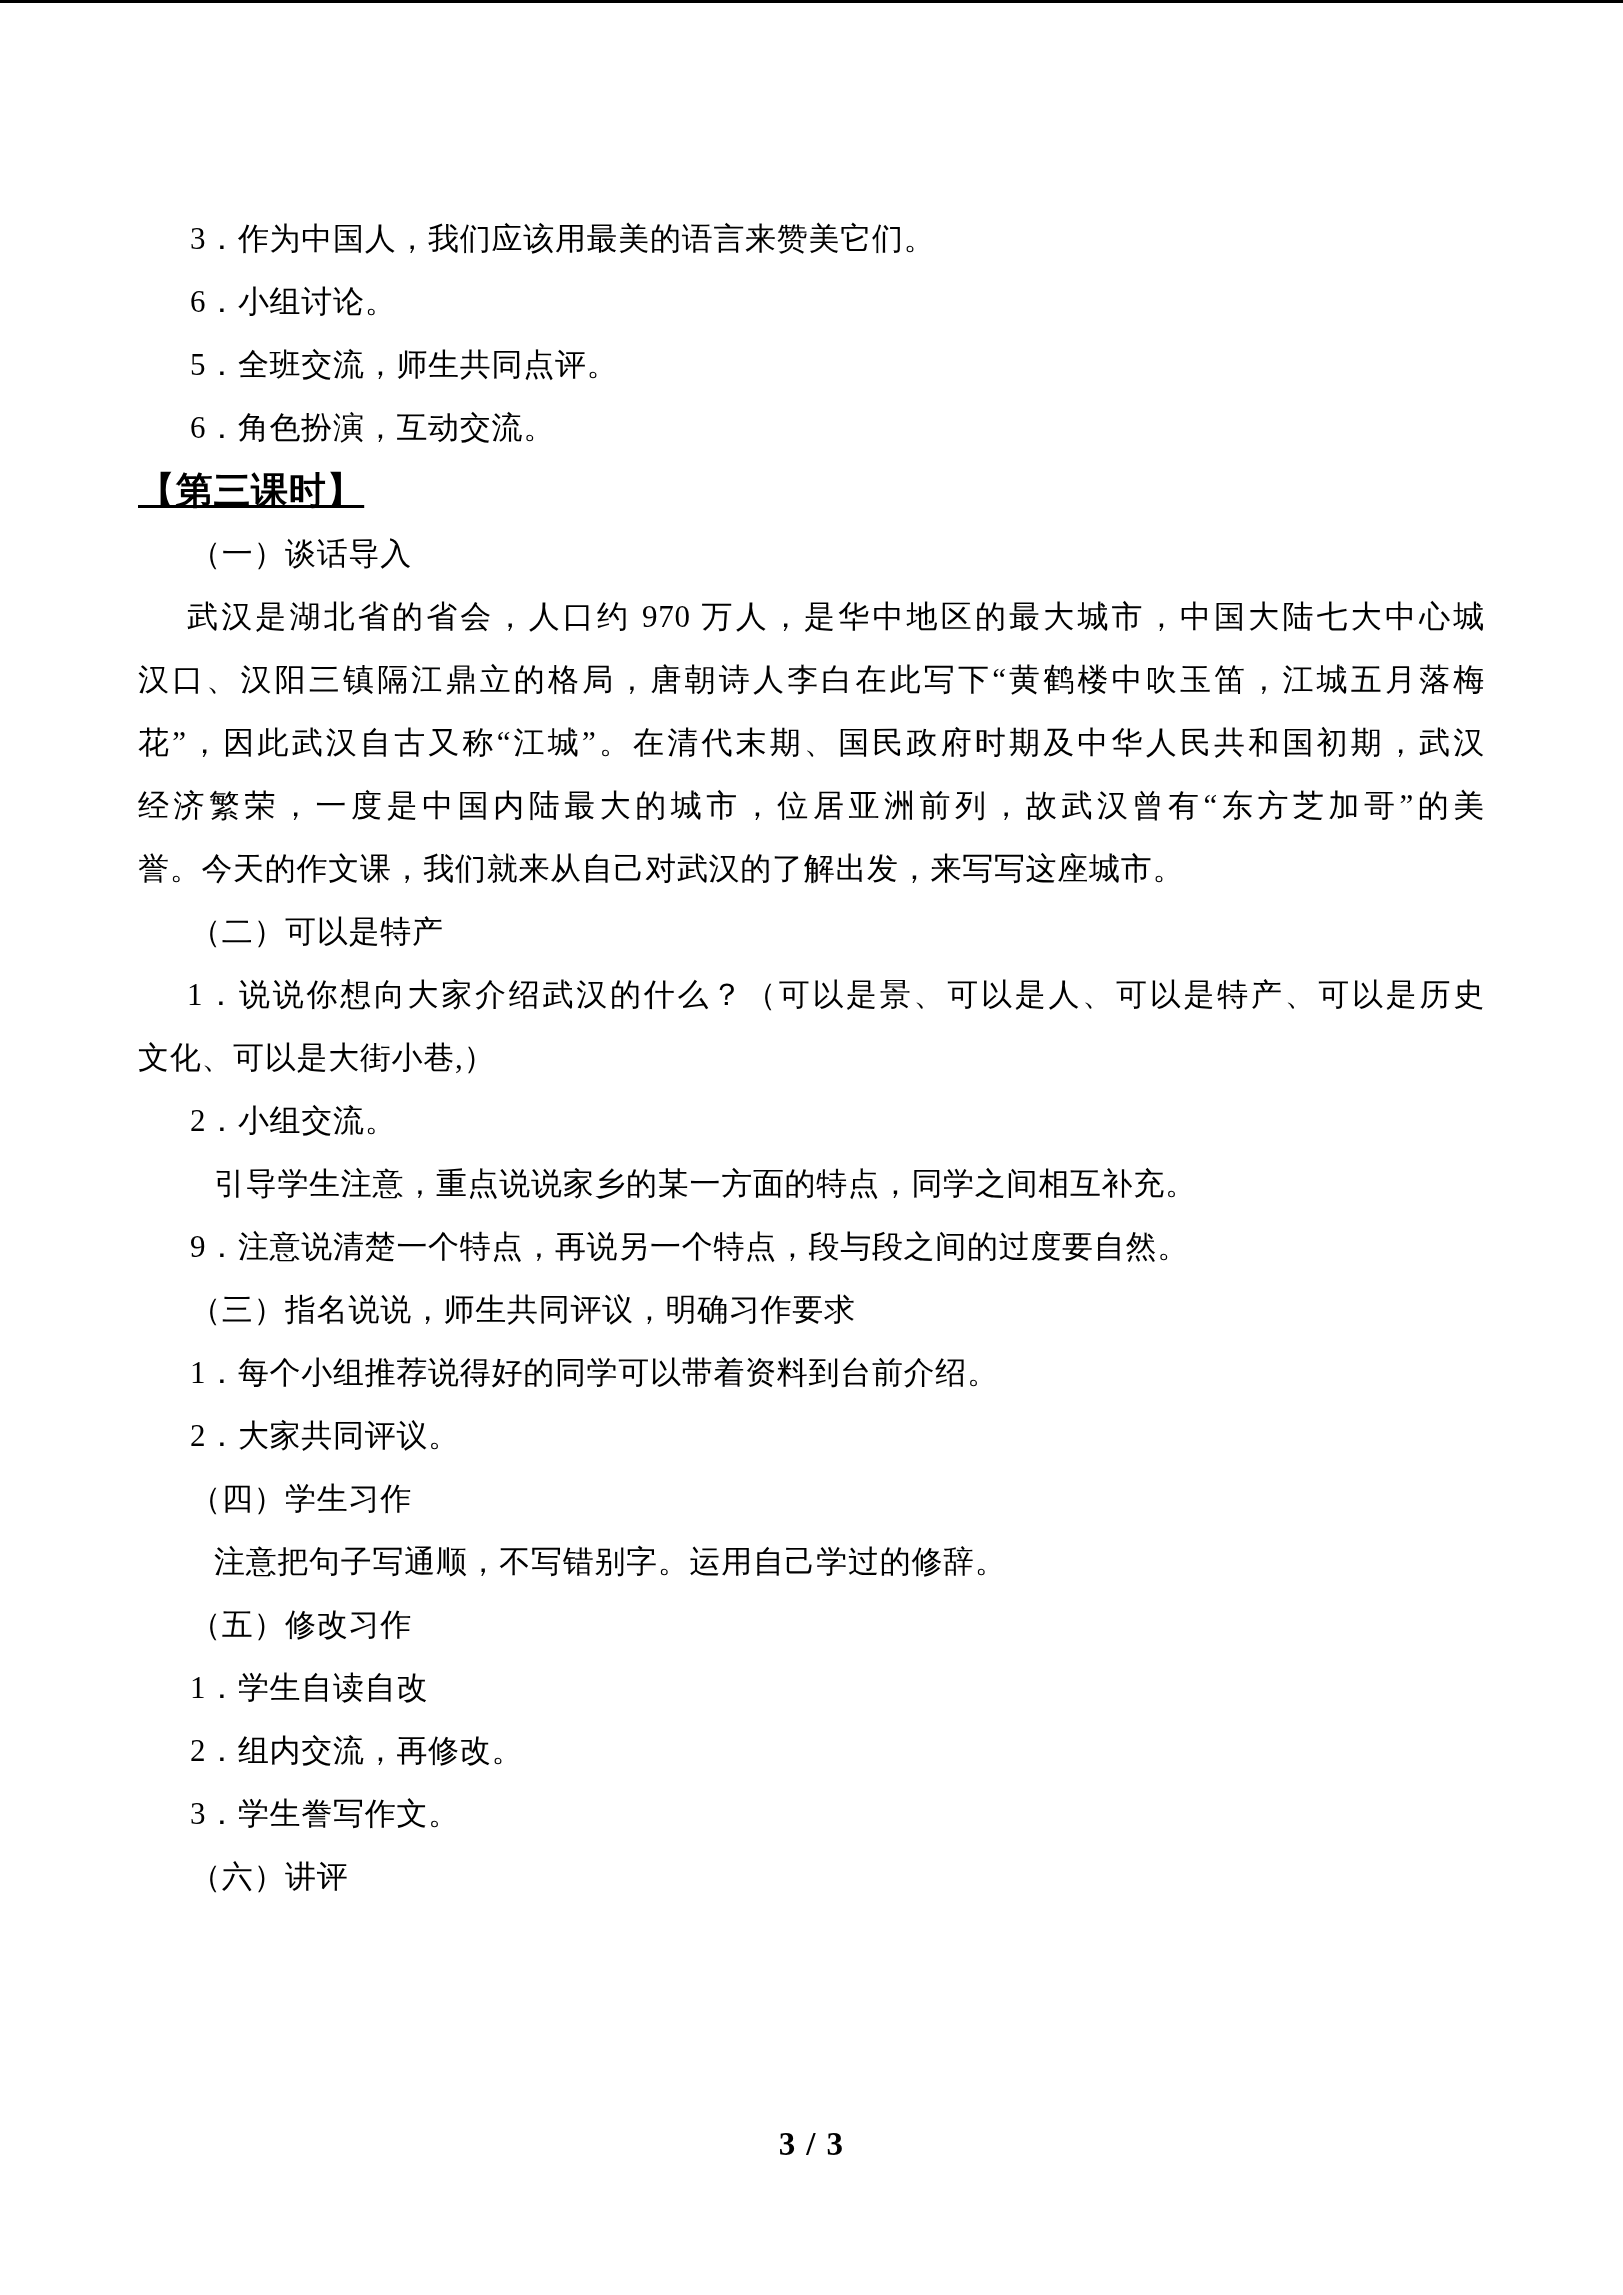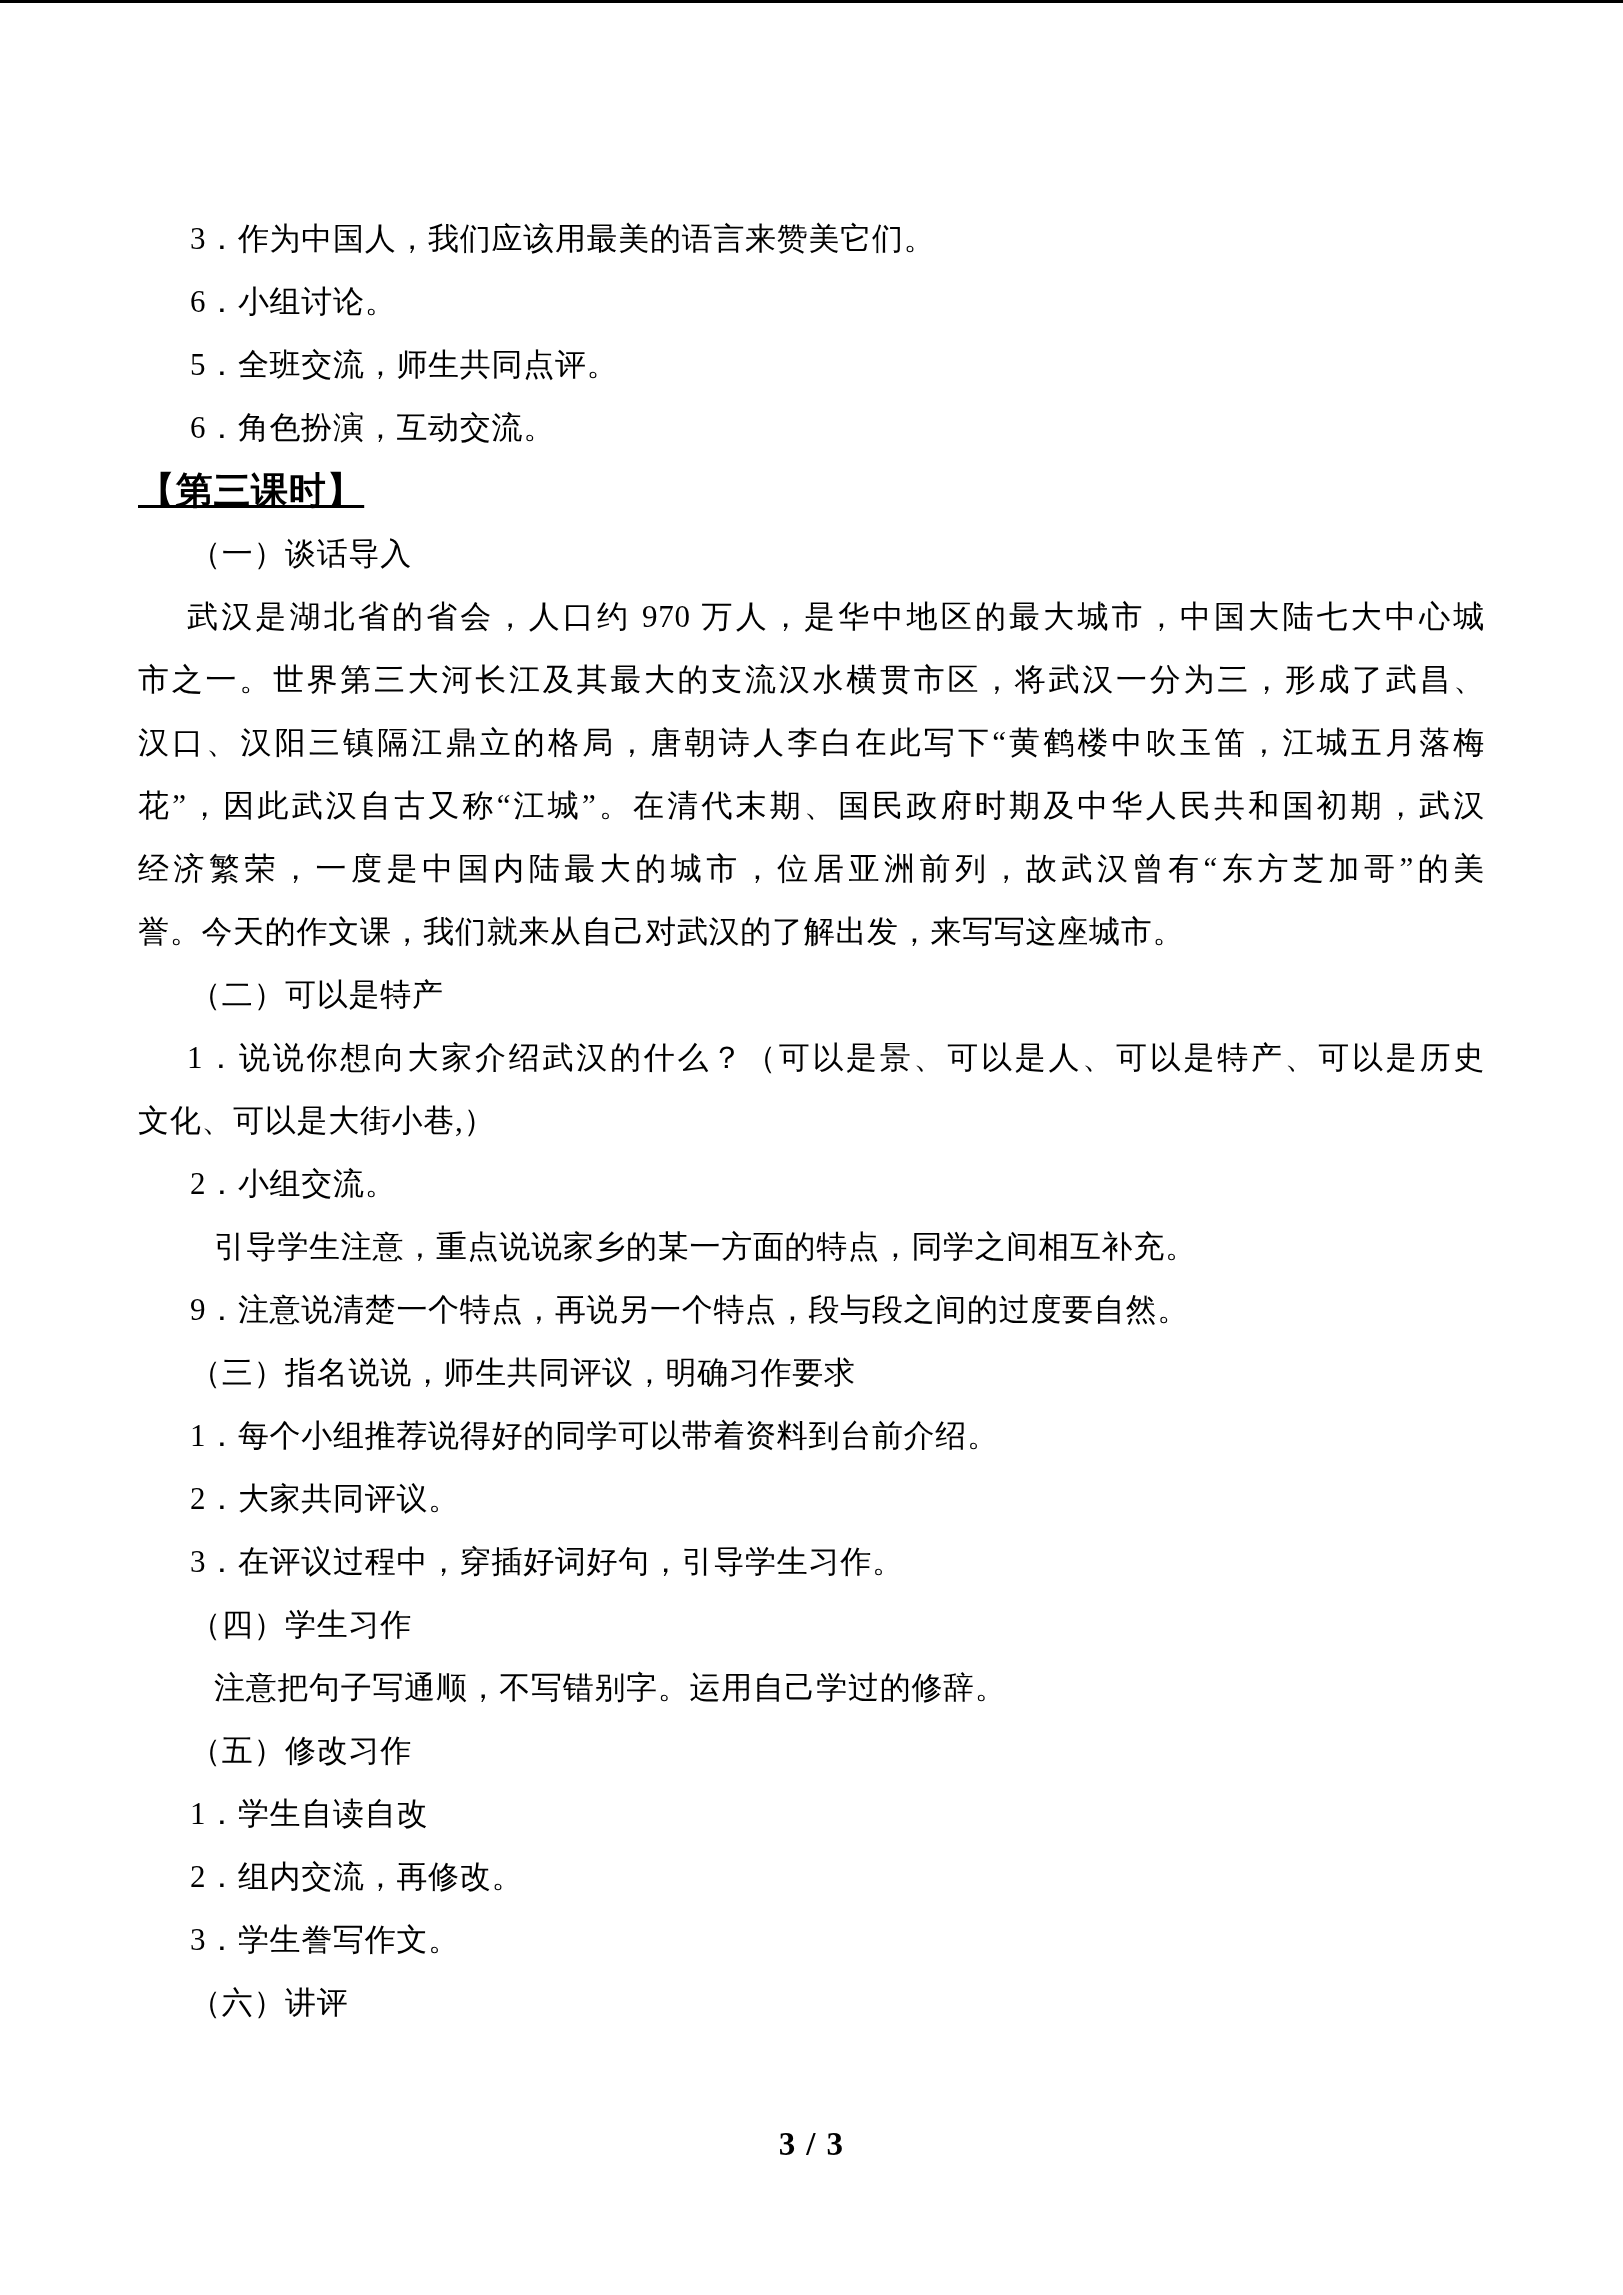--- a/index.html
+++ b/index.html
@@ -71,35 +71,33 @@
   <div class="top-bar"></div>
 
   <div class="doc" id="doc-body">
       <div class="line k-li">3．作为中国人，我们应该用最美的语言来赞美它们。</div>
       <div class="line k-li">6．小组讨论。</div>
       <div class="line k-li">5．全班交流，师生共同点评。</div>
       <div class="line k-li">6．角色扮演，互动交流。</div>
       <div class="line k-h">【第三课时】</div>
       <div class="line k-li">（一）谈话导入</div>
       <div class="line k-lifill">武汉是湖北省的省会，人口约 970 万人，是华中地区的最大城市，中国大陆七大中心城</div>
-      <div class="line k-fill">市之一。世界第三大河长江及其最大的支流汉水横贯市区，将武汉一分为三，形成了武昌、</div>
       <div class="line k-fill">汉口、汉阳三镇隔江鼎立的格局，唐朝诗人李白在此写下“黄鹤楼中吹玉笛，江城五月落梅</div>
       <div class="line k-fill">花”，因此武汉自古又称“江城”。在清代末期、国民政府时期及中华人民共和国初期，武汉</div>
       <div class="line k-fill">经济繁荣，一度是中国内陆最大的城市，位居亚洲前列，故武汉曾有“东方芝加哥”的美</div>
       <div class="line k-plain">誉。今天的作文课，我们就来从自己对武汉的了解出发，来写写这座城市。</div>
       <div class="line k-li">（二）可以是特产</div>
       <div class="line k-lifill">1．说说你想向大家介绍武汉的什么？（可以是景、可以是人、可以是特产、可以是历史</div>
       <div class="line k-plain">文化、可以是大街小巷,）</div>
       <div class="line k-li">2．小组交流。</div>
       <div class="line k-li2">引导学生注意，重点说说家乡的某一方面的特点，同学之间相互补充。</div>
       <div class="line k-li">9．注意说清楚一个特点，再说另一个特点，段与段之间的过度要自然。</div>
       <div class="line k-li">（三）指名说说，师生共同评议，明确习作要求</div>
       <div class="line k-li">1．每个小组推荐说得好的同学可以带着资料到台前介绍。</div>
       <div class="line k-li">2．大家共同评议。</div>
-      <div class="line k-li">3．在评议过程中，穿插好词好句，引导学生习作。</div>
       <div class="line k-li">（四）学生习作</div>
       <div class="line k-li2">注意把句子写通顺，不写错别字。运用自己学过的修辞。</div>
       <div class="line k-li">（五）修改习作</div>
       <div class="line k-li">1．学生自读自改</div>
       <div class="line k-li">2．组内交流，再修改。</div>
       <div class="line k-li">3．学生誊写作文。</div>
       <div class="line k-li">（六）讲评</div>
     </div>
 
   <div class="footer">3 / 3</div>

